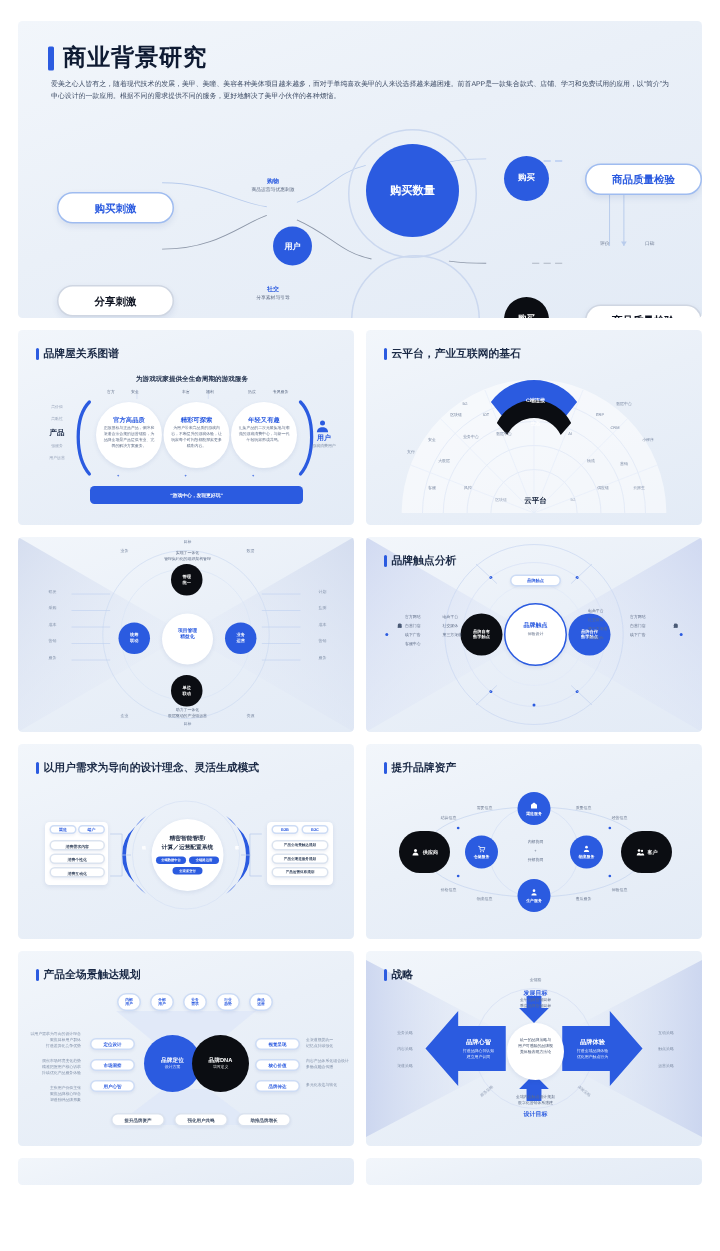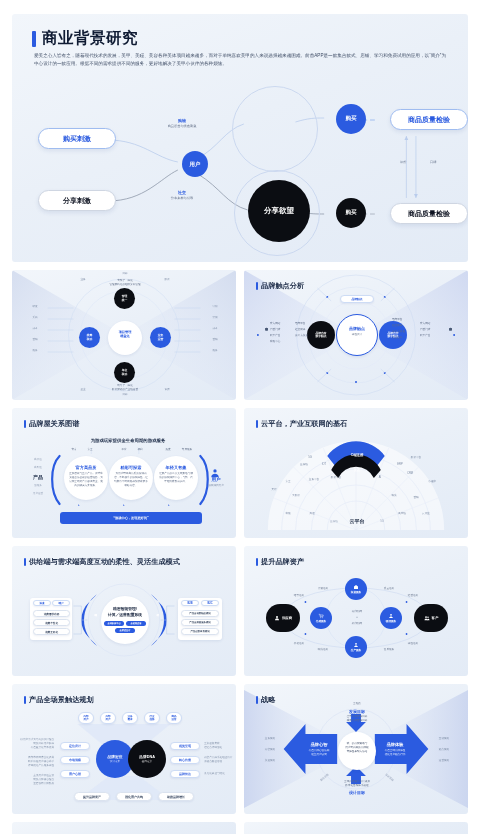--- a/index.html
+++ b/index.html
@@ -35,21 +35,21 @@
   .card-title .bar {
     display: inline-block;
     width: 2.5px; height: 1em;
     background: #2b5be0;
     border-radius: 1px;
   }
 
   
   .hero {
     margin: 14px 12px 0 12px;
-    height: 248px;
+    height: 198px;
     padding: 16px;
   }
   .hero .hero-title {
     position: absolute; left: 20px; top: 14px;
     display: flex; align-items: center; gap: 6px;
     font-size: 15.5px; font-weight: bold; color: #0f1b33; letter-spacing: .5px;
   }
   .hero .hero-title .bar { width: 4px; height: 16px; background: #2b5be0; border-radius: 1px; }
   .hero .hero-para {
     position: absolute; left: 22px; right: 22px; top: 38px;
@@ -153,22 +153,22 @@
         <span>购买刺激</span>
       </div>
       <div class="node pill dark" style="left:16px; top:116px; width:78px; height:21px; font-size:7px; border-radius:999px;">
         <span>分享刺激</span>
       </div>
 
       <div class="node circle blue" style="left:160px; top:77px; width:26px; height:26px; font-size:5.4px;">
         <span>用户</span>
       </div>
 
-      <div class="node circle black" style="left:226px; top:106px; width:62px; height:62px; font-size:7.5px;">
-        <span>分享欲望</span>
+      <div class="node circle blue" style="left:222px; top:22px; width:62px; height:62px; font-size:7.5px;">
+        <span>购买数量</span>
       </div>
 
       <div class="node circle blue" style="left:314px; top:30px; width:30px; height:30px; font-size:5.6px;">
         <span>购买</span>
       </div>
       <div class="node circle black" style="left:314px; top:124px; width:30px; height:30px; font-size:5.6px;">
         <span>购买</span>
       </div>
 
       <div class="node pill blue" style="left:368px; top:35px; width:78px; height:21px; font-size:7px;">
@@ -183,20 +183,137 @@
         <span class="t2" style="font-size:3.2px;">商品运营与优惠刺激</span>
       </div>
       <div class="lbl" style="left:120px; top:116px; width:80px; font-size:4px;">
         <span class="t1">社交</span>
         <span class="t2" style="font-size:3.2px;">分享素材与引导</span>
       </div>
       <div class="lbl" style="left:378px; top:86px; font-size:3.2px; color:#6b7890;">评价</div>
       <div class="lbl" style="left:408px; top:86px; font-size:3.2px; color:#6b7890;">口碑</div>
     </div>
   </section>
+
+  <div class="grid">
+
+    <section class="card gcard">
+      <div class="card-title">
+        <span class="bar"></span>
+        <span>品牌屋关系图谱</span>
+      </div>
+      <div class="stage">
+        <div class="tb" style="left:36px; top:30px; width:160px; font-size:4.4px; color:#1b2a46;">为游戏玩家提供全生命周期的游戏服务</div>
+
+        <svg viewBox="0 0 226 130" preserveAspectRatio="none">
+          <path d="M48 48 C38 58 38 84 48 96" stroke="#2b5be0" stroke-width="2.2" fill="none" stroke-linecap="round"></path>
+          <path d="M190 48 C200 58 200 84 190 96" stroke="#2b5be0" stroke-width="2.2" fill="none" stroke-linecap="round"></path>
+          <g stroke="#c7d5ef" stroke-width=".4">
+            <line x1="80" y1="40" x2="80" y2="46"></line>
+              <line x1="128" y1="40" x2="128" y2="46"></line>
+          </g>
+        </svg>
+
+        <div class="tt" style="left:54px; top:40px; width:16px; color:#5d6b85;">官方</div>
+        <div class="tt" style="left:70px; top:40px; width:16px; color:#5d6b85;">安全</div>
+        <div class="tt" style="left:104px; top:40px; width:16px; color:#5d6b85;">丰富</div>
+        <div class="tt" style="left:120px; top:40px; width:16px; color:#5d6b85;">福利</div>
+        <div class="tt" style="left:148px; top:40px; width:16px; color:#5d6b85;">热度</div>
+        <div class="tt" style="left:164px; top:40px; width:22px; color:#5d6b85;">专属服务</div>
+
+        <div class="whitecircle" style="left:52px; top:48px; width:44px; height:44px; border-radius:50%;"></div>
+        <div class="tb" style="left:52px; top:57px; width:44px; font-size:4.2px;">官方高品质</div>
+        <div class="tt" style="left:56px; top:64px; width:36px; line-height:1.5; white-space:normal;">正版授权与正品产品，保障和渠道合法合规的运营链路，为品牌全场景产品提供专业、完善的解决方案服务。</div>
+
+        <div class="whitecircle" style="left:97px; top:48px; width:44px; height:44px; border-radius:50%;"></div>
+        <div class="tb" style="left:97px; top:57px; width:44px; font-size:4.2px;">精彩可探索</div>
+        <div class="tt" style="left:101px; top:64px; width:36px; line-height:1.5; white-space:normal;">为用户带来高品质的游戏内容，不断提升的游戏体验，让玩家每个时间段都能探索更多精彩内容。</div>
+
+        <div class="whitecircle" style="left:142px; top:48px; width:44px; height:44px; border-radius:50%;"></div>
+        <div class="tb" style="left:142px; top:57px; width:44px; font-size:4.2px;">年轻又有趣</div>
+        <div class="tt" style="left:146px; top:64px; width:36px; line-height:1.5; white-space:normal;">汇集产品的二次元聚集地与潮流的游戏消费中心，与新一代年轻玩家形成共鸣。</div>
+
+        <div class="tt" style="left:14px; top:50px; width:24px; color:#9aa6bb;">高价值</div>
+        <div class="tt" style="left:14px; top:58px; width:24px; color:#9aa6bb;">高黏性</div>
+        <div class="tt" style="left:14px; top:66px; width:24px; color:#1b2a46; font-size:5px; font-weight:bold;">产品</div>
+        <div class="tt" style="left:14px; top:76px; width:24px; color:#9aa6bb;">强服务</div>
+        <div class="tt" style="left:14px; top:84px; width:24px; color:#9aa6bb;">用户运营</div>
+
+        <div style="position:absolute; left:198px; top:56px; width:10px; height:10px;">
+          <svg viewBox="0 0 24 24" style="position:static;width:100%;height:100%">
+              <circle cx="12" cy="7" r="4" fill="#2b5be0"></circle>
+              <path d="M3 22c0-5 4-8 9-8s9 3 9 8z" fill="#2b5be0"></path>
+            </svg>
+        </div>
+        <div class="tb" style="left:194px; top:69px; width:20px; font-size:4.6px;">用户</div>
+        <div class="tt" style="left:190px; top:76px; width:28px; color:#8190a8;">游戏消费用户</div>
+
+        <div class="tt" style="left:66px; top:96px; color:#2b5be0; font-weight:bold;">+</div>
+        <div class="tt" style="left:111px; top:96px; color:#2b5be0; font-weight:bold;">+</div>
+        <div class="tt" style="left:156px; top:96px; color:#2b5be0; font-weight:bold;">+</div>
+
+        <div class="bluebox" style="left:48px; top:104px; width:142px; height:12px;">
+          <span>“游戏中心，发现更好玩”</span>
+        </div>
+      </div>
+    </section>
+
+    <section class="card gcard">
+      <div class="card-title">
+        <span class="bar"></span>
+        <span>云平台，产业互联网的基石</span>
+      </div>
+      <div class="stage">
+        <svg viewBox="0 0 226 130" preserveAspectRatio="none">
+          <path d="M24 122 A89 89 0 0 1 202 122 Z" fill="#ffffff" opacity=".55"></path>
+          <path d="M38 122 A75 75 0 0 1 188 122" fill="none" stroke="#dfe7f6" stroke-width=".5"></path>
+          <path d="M52 122 A61 61 0 0 1 174 122" fill="none" stroke="#dfe7f6" stroke-width=".5"></path>
+          <path d="M68 122 A45 45 0 0 1 158 122" fill="none" stroke="#dfe7f6" stroke-width=".5"></path>
+          <path d="M84 122 A29 29 0 0 1 142 122" fill="none" stroke="#dfe7f6" stroke-width=".5"></path>
+          <g stroke="#e7edf9" stroke-width=".5">
+            <line x1="113" y1="122" x2="113" y2="33"></line>
+            <line x1="113" y1="122" x2="50" y2="59"></line>
+              <line x1="113" y1="122" x2="176" y2="59"></line>
+            <line x1="113" y1="122" x2="80" y2="40"></line>
+              <line x1="113" y1="122" x2="146" y2="40"></line>
+            <line x1="113" y1="122" x2="30" y2="90"></line>
+              <line x1="113" y1="122" x2="196" y2="90"></line>
+          </g>
+          <path d="M84 48 A36 36 0 0 1 142 48 L134 58 A26 26 0 0 0 92 58 Z" fill="#2b5be0"></path>
+          <path d="M88 62 A28 28 0 0 1 138 62 L131 70 A20 20 0 0 0 95 70 Z" fill="#0b0d12"></path>
+        </svg>
+
+        <div class="tt" style="left:95px; top:45px; width:36px; color:#ffffff; font-weight:bold; font-size:3.4px;">C端连接</div>
+        <div class="tt" style="left:99px; top:60px; width:28px; color:#ffffff; font-weight:bold; font-size:3.2px;">生态</div>
+        <div class="tb" style="left:94px; top:110px; width:38px; font-size:5px; color:#16233c;">云平台</div>
+
+        <div class="tt" style="left:52px; top:55px; width:16px; color:#7786a0;">区块链</div>
+        <div class="tt" style="left:58px; top:48px; width:16px; color:#7786a0;">5G</div>
+        <div class="tt" style="left:72px; top:55px; width:16px; color:#7786a0;">IOT</div>
+        <div class="tt" style="left:62px; top:70px; width:16px; color:#7786a0;">业务中台</div>
+        <div class="tt" style="left:36px; top:72px; width:16px; color:#7786a0;">安全</div>
+        <div class="tt" style="left:22px; top:80px; width:16px; color:#7786a0;">支付</div>
+        <div class="tt" style="left:44px; top:86px; width:16px; color:#7786a0;">大数据</div>
+        <div class="tt" style="left:84px; top:68px; width:16px; color:#7786a0;">数据中台</div>
+        <div class="tt" style="left:128px; top:68px; width:16px; color:#7786a0;">AI</div>
+        <div class="tt" style="left:148px; top:55px; width:16px; color:#7786a0;">ERP</div>
+        <div class="tt" style="left:162px; top:48px; width:20px; color:#7786a0;">数据中台</div>
+        <div class="tt" style="left:158px; top:64px; width:16px; color:#7786a0;">CRM</div>
+        <div class="tt" style="left:178px; top:72px; width:20px; color:#7786a0;">小程序</div>
+        <div class="tt" style="left:142px; top:86px; width:16px; color:#7786a0;">物流</div>
+        <div class="tt" style="left:164px; top:88px; width:16px; color:#7786a0;">营销</div>
+        <div class="tt" style="left:36px; top:104px; width:16px; color:#7786a0;">客服</div>
+        <div class="tt" style="left:60px; top:104px; width:16px; color:#7786a0;">风控</div>
+        <div class="tt" style="left:150px; top:104px; width:16px; color:#7786a0;">供应链</div>
+        <div class="tt" style="left:174px; top:104px; width:16px; color:#7786a0;">云原生</div>
+        <div class="tt" style="left:80px; top:112px; width:20px; color:#9aa6bb;">区块链</div>
+        <div class="tt" style="left:128px; top:112px; width:20px; color:#9aa6bb;">5G</div>
+      </div>
+    </section>
+  </div>
 
   <div class="grid">
 
     <section class="card gcard">
       <div class="stage">
         <svg viewBox="0 0 226 130" preserveAspectRatio="none">
           <defs>
             <linearGradient id="wg1" x1="0" y1="0" x2="1" y2="1">
               <stop offset="0" stop-color="#ccd6ec" stop-opacity=".75"></stop>
               <stop offset="1" stop-color="#e8eefa" stop-opacity="0"></stop>
@@ -353,138 +470,21 @@
         <div class="tt" style="left:176px; top:64px; width:28px; text-align:left;">线下广告</div>
       </div>
     </section>
   </div>
 
   <div class="grid">
 
     <section class="card gcard">
       <div class="card-title">
         <span class="bar"></span>
-        <span>品牌屋关系图谱</span>
-      </div>
-      <div class="stage">
-        <div class="tb" style="left:36px; top:30px; width:160px; font-size:4.4px; color:#1b2a46;">为游戏玩家提供全生命周期的游戏服务</div>
-
-        <svg viewBox="0 0 226 130" preserveAspectRatio="none">
-          <path d="M48 48 C38 58 38 84 48 96" stroke="#2b5be0" stroke-width="2.2" fill="none" stroke-linecap="round"></path>
-          <path d="M190 48 C200 58 200 84 190 96" stroke="#2b5be0" stroke-width="2.2" fill="none" stroke-linecap="round"></path>
-          <g stroke="#c7d5ef" stroke-width=".4">
-            <line x1="80" y1="40" x2="80" y2="46"></line>
-              <line x1="128" y1="40" x2="128" y2="46"></line>
-          </g>
-        </svg>
-
-        <div class="tt" style="left:54px; top:40px; width:16px; color:#5d6b85;">官方</div>
-        <div class="tt" style="left:70px; top:40px; width:16px; color:#5d6b85;">安全</div>
-        <div class="tt" style="left:104px; top:40px; width:16px; color:#5d6b85;">丰富</div>
-        <div class="tt" style="left:120px; top:40px; width:16px; color:#5d6b85;">福利</div>
-        <div class="tt" style="left:148px; top:40px; width:16px; color:#5d6b85;">热度</div>
-        <div class="tt" style="left:164px; top:40px; width:22px; color:#5d6b85;">专属服务</div>
-
-        <div class="whitecircle" style="left:52px; top:48px; width:44px; height:44px; border-radius:50%;"></div>
-        <div class="tb" style="left:52px; top:57px; width:44px; font-size:4.2px;">官方高品质</div>
-        <div class="tt" style="left:56px; top:64px; width:36px; line-height:1.5; white-space:normal;">正版授权与正品产品，保障和渠道合法合规的运营链路，为品牌全场景产品提供专业、完善的解决方案服务。</div>
-
-        <div class="whitecircle" style="left:97px; top:48px; width:44px; height:44px; border-radius:50%;"></div>
-        <div class="tb" style="left:97px; top:57px; width:44px; font-size:4.2px;">精彩可探索</div>
-        <div class="tt" style="left:101px; top:64px; width:36px; line-height:1.5; white-space:normal;">为用户带来高品质的游戏内容，不断提升的游戏体验，让玩家每个时间段都能探索更多精彩内容。</div>
-
-        <div class="whitecircle" style="left:142px; top:48px; width:44px; height:44px; border-radius:50%;"></div>
-        <div class="tb" style="left:142px; top:57px; width:44px; font-size:4.2px;">年轻又有趣</div>
-        <div class="tt" style="left:146px; top:64px; width:36px; line-height:1.5; white-space:normal;">汇集产品的二次元聚集地与潮流的游戏消费中心，与新一代年轻玩家形成共鸣。</div>
-
-        <div class="tt" style="left:14px; top:50px; width:24px; color:#9aa6bb;">高价值</div>
-        <div class="tt" style="left:14px; top:58px; width:24px; color:#9aa6bb;">高黏性</div>
-        <div class="tt" style="left:14px; top:66px; width:24px; color:#1b2a46; font-size:5px; font-weight:bold;">产品</div>
-        <div class="tt" style="left:14px; top:76px; width:24px; color:#9aa6bb;">强服务</div>
-        <div class="tt" style="left:14px; top:84px; width:24px; color:#9aa6bb;">用户运营</div>
-
-        <div style="position:absolute; left:198px; top:56px; width:10px; height:10px;">
-          <svg viewBox="0 0 24 24" style="position:static;width:100%;height:100%">
-              <circle cx="12" cy="7" r="4" fill="#2b5be0"></circle>
-              <path d="M3 22c0-5 4-8 9-8s9 3 9 8z" fill="#2b5be0"></path>
-            </svg>
-        </div>
-        <div class="tb" style="left:194px; top:69px; width:20px; font-size:4.6px;">用户</div>
-        <div class="tt" style="left:190px; top:76px; width:28px; color:#8190a8;">游戏消费用户</div>
-
-        <div class="tt" style="left:66px; top:96px; color:#2b5be0; font-weight:bold;">+</div>
-        <div class="tt" style="left:111px; top:96px; color:#2b5be0; font-weight:bold;">+</div>
-        <div class="tt" style="left:156px; top:96px; color:#2b5be0; font-weight:bold;">+</div>
-
-        <div class="bluebox" style="left:48px; top:104px; width:142px; height:12px;">
-          <span>“游戏中心，发现更好玩”</span>
-        </div>
-      </div>
-    </section>
-
-    <section class="card gcard">
-      <div class="card-title">
-        <span class="bar"></span>
-        <span>云平台，产业互联网的基石</span>
-      </div>
-      <div class="stage">
-        <svg viewBox="0 0 226 130" preserveAspectRatio="none">
-          <path d="M24 122 A89 89 0 0 1 202 122 Z" fill="#ffffff" opacity=".55"></path>
-          <path d="M38 122 A75 75 0 0 1 188 122" fill="none" stroke="#dfe7f6" stroke-width=".5"></path>
-          <path d="M52 122 A61 61 0 0 1 174 122" fill="none" stroke="#dfe7f6" stroke-width=".5"></path>
-          <path d="M68 122 A45 45 0 0 1 158 122" fill="none" stroke="#dfe7f6" stroke-width=".5"></path>
-          <path d="M84 122 A29 29 0 0 1 142 122" fill="none" stroke="#dfe7f6" stroke-width=".5"></path>
-          <g stroke="#e7edf9" stroke-width=".5">
-            <line x1="113" y1="122" x2="113" y2="33"></line>
-            <line x1="113" y1="122" x2="50" y2="59"></line>
-              <line x1="113" y1="122" x2="176" y2="59"></line>
-            <line x1="113" y1="122" x2="80" y2="40"></line>
-              <line x1="113" y1="122" x2="146" y2="40"></line>
-            <line x1="113" y1="122" x2="30" y2="90"></line>
-              <line x1="113" y1="122" x2="196" y2="90"></line>
-          </g>
-          <path d="M84 48 A36 36 0 0 1 142 48 L134 58 A26 26 0 0 0 92 58 Z" fill="#2b5be0"></path>
-          <path d="M88 62 A28 28 0 0 1 138 62 L131 70 A20 20 0 0 0 95 70 Z" fill="#0b0d12"></path>
-        </svg>
-
-        <div class="tt" style="left:95px; top:45px; width:36px; color:#ffffff; font-weight:bold; font-size:3.4px;">C端连接</div>
-        <div class="tt" style="left:99px; top:60px; width:28px; color:#ffffff; font-weight:bold; font-size:3.2px;">生态</div>
-        <div class="tb" style="left:94px; top:110px; width:38px; font-size:5px; color:#16233c;">云平台</div>
-
-        <div class="tt" style="left:52px; top:55px; width:16px; color:#7786a0;">区块链</div>
-        <div class="tt" style="left:58px; top:48px; width:16px; color:#7786a0;">5G</div>
-        <div class="tt" style="left:72px; top:55px; width:16px; color:#7786a0;">IOT</div>
-        <div class="tt" style="left:62px; top:70px; width:16px; color:#7786a0;">业务中台</div>
-        <div class="tt" style="left:36px; top:72px; width:16px; color:#7786a0;">安全</div>
-        <div class="tt" style="left:22px; top:80px; width:16px; color:#7786a0;">支付</div>
-        <div class="tt" style="left:44px; top:86px; width:16px; color:#7786a0;">大数据</div>
-        <div class="tt" style="left:84px; top:68px; width:16px; color:#7786a0;">数据中台</div>
-        <div class="tt" style="left:128px; top:68px; width:16px; color:#7786a0;">AI</div>
-        <div class="tt" style="left:148px; top:55px; width:16px; color:#7786a0;">ERP</div>
-        <div class="tt" style="left:162px; top:48px; width:20px; color:#7786a0;">数据中台</div>
-        <div class="tt" style="left:158px; top:64px; width:16px; color:#7786a0;">CRM</div>
-        <div class="tt" style="left:178px; top:72px; width:20px; color:#7786a0;">小程序</div>
-        <div class="tt" style="left:142px; top:86px; width:16px; color:#7786a0;">物流</div>
-        <div class="tt" style="left:164px; top:88px; width:16px; color:#7786a0;">营销</div>
-        <div class="tt" style="left:36px; top:104px; width:16px; color:#7786a0;">客服</div>
-        <div class="tt" style="left:60px; top:104px; width:16px; color:#7786a0;">风控</div>
-        <div class="tt" style="left:150px; top:104px; width:16px; color:#7786a0;">供应链</div>
-        <div class="tt" style="left:174px; top:104px; width:16px; color:#7786a0;">云原生</div>
-        <div class="tt" style="left:80px; top:112px; width:20px; color:#9aa6bb;">区块链</div>
-        <div class="tt" style="left:128px; top:112px; width:20px; color:#9aa6bb;">5G</div>
-      </div>
-    </section>
-  </div>
-
-  <div class="grid">
-
-    <section class="card gcard">
-      <div class="card-title">
-        <span class="bar"></span>
-        <span>供给端与需求端高度互动的柔性、灵活生成模式</span>
+        <span>以用户需求为导向的设计理念、灵活生成模式</span>
       </div>
       <div class="stage">
         <svg viewBox="0 0 226 130" preserveAspectRatio="none">
           <circle cx="113" cy="74" r="36" fill="none" stroke="#d7e1f4" stroke-width=".5"></circle>
           <path d="M86 48 A32 32 0 0 0 86 100 L78 92 A24 24 0 0 1 78 56 Z" fill="#2b5be0"></path>
           <path d="M140 48 A32 32 0 0 1 140 100 L148 92 A24 24 0 0 0 148 56 Z" fill="#2b5be0"></path>
           <g stroke="#b9cbec" stroke-width=".5" fill="none">
             <path d="M62 60 L70 60 L70 88 L62 88"></path>
             <path d="M164 60 L156 60 L156 88 L164 88"></path>
             <line x1="70" y1="74" x2="76" y2="74"></line>

